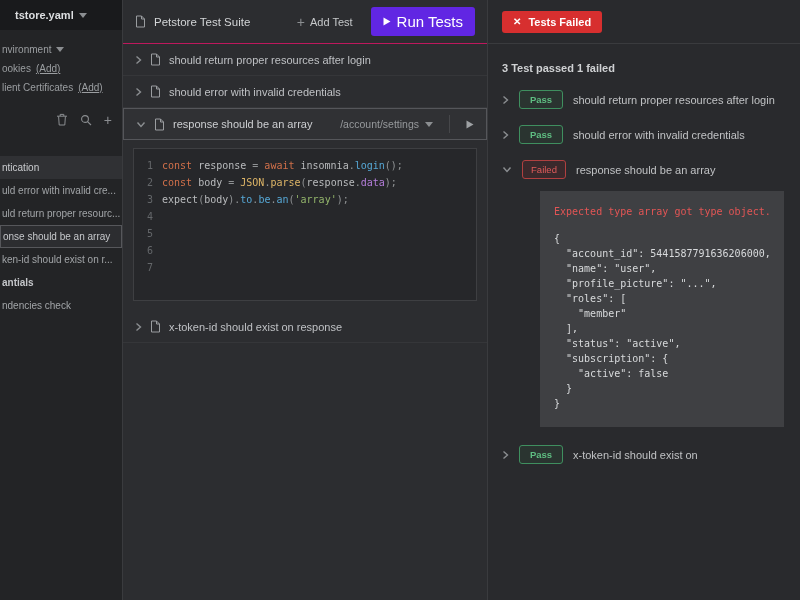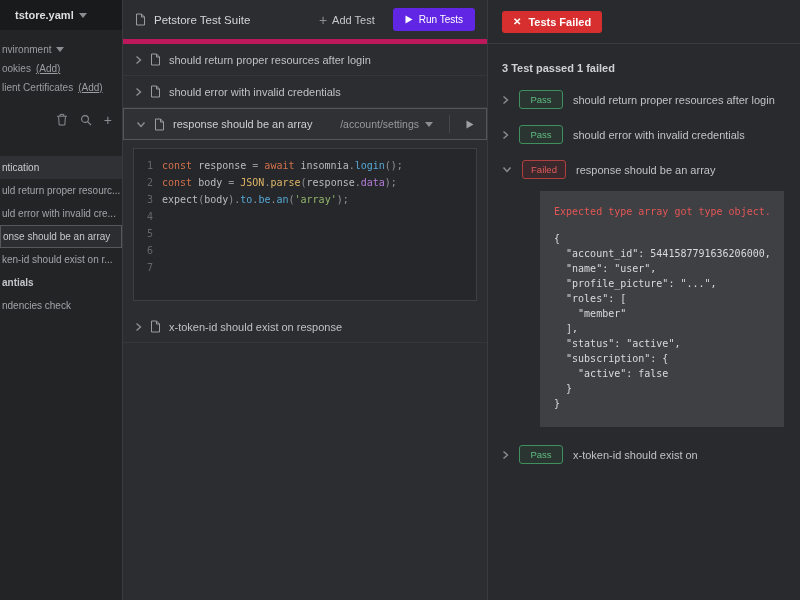--- a/index.html
+++ b/index.html
@@ -16,24 +16,24 @@
   .sb-icons { display:flex; justify-content:flex-end; align-items:center; gap:12px; padding:12px 10px 10px; color:#8b8e91; }
   .sb-plus { font-size:14px; line-height:10px; color:#8b8e91; cursor:pointer; }
   .sb-list { margin-top:20px; font-size:10px; }
   .sb-section { background:#303134; color:#cbcdd0; padding:6px 4px 6px 2px; }
   .sb-section.plain { background:transparent; color:#c4c6c9; font-weight:600; }
   .sb-item { padding:6px 4px 6px 2px; color:#a2a5a8; white-space:nowrap; overflow:hidden; cursor:pointer; }
   .sb-item.selected { border:1px solid #56575b; background:#2c2d30; color:#c6c8cb; padding:5px 3px 5px 2px; }
 
   
   .mid { flex:1; min-width:0; background:#2c2d30; border-right:1px solid #3a3b3e; display:flex; flex-direction:column; }
-  .mid-header { height:44px; border-bottom:5px solid #be185d; display:flex; align-items:center; gap:8px; padding:0 12px; flex-shrink:0; }
+  .mid-header { height:44px; border-bottom:1px solid #be185d; display:flex; align-items:center; gap:8px; padding:0 12px; flex-shrink:0; }
   .mid-title { font-size:11.5px; color:#d3d5d7; font-weight:500; flex:1; white-space:nowrap; overflow:hidden; }
   .btn-add { display:flex; align-items:center; gap:5px; font-size:11px; color:#c6c8ca; background:none; border:none; cursor:pointer; margin-right:10px; font-family:inherit; }
-  .btn-run { display:flex; align-items:center; gap:6px; font-size:10px; color:#fff; background:#6126e3; border:none; border-radius:3px; padding:6px 12px; cursor:pointer; font-family:inherit;text-align:center; }
+  .btn-run { display:flex; align-items:center; gap:6px; font-size:15px; color:#fff; background:#6126e3; border:none; border-radius:3px; padding:6px 12px; cursor:pointer; font-family:inherit;text-align:center; }
   .test-row { height:32px; display:flex; align-items:center; gap:8px; padding:0 12px; border-bottom:1px solid #353639; font-size:11px; color:#bfc1c4; cursor:pointer; flex-shrink:0; }
   .test-row .name { flex:1; white-space:nowrap; overflow:hidden; }
   .test-row.expanded { border:1px solid #55565a; background:#303134; color:#cdcfd2; }
   .endpoint { display:flex; align-items:center; gap:6px; font-size:10.5px; color:#96999c; cursor:pointer; }
   .row-divider { width:1px; height:18px; background:#46474a; margin:0 8px; }
   .chev polyline { fill:none; stroke:#8b8e91; stroke-width:1.4; }
   .caret path { fill:#8b8e91; }
 
   .editor { margin:8px 10px 10px; border:1px solid #3e3f42; background:#26272a; display:flex; padding:8px 0 24px; flex-shrink:0; }
   .gutter { width:28px; text-align:right; padding-right:9px; color:#64676a; font-family:"DejaVu Sans Mono", monospace; font-size:10px; line-height:17px; flex-shrink:0; }
@@ -49,21 +49,21 @@
   .tk-str { color:#93b56b; }
 
   
   .right { width:312px; flex-shrink:0; background:#292a2d; display:flex; flex-direction:column; overflow:hidden; }
   .right-header { height:44px; border-bottom:1px solid #3a3b3e; display:flex; align-items:center; padding:0 14px; flex-shrink:0; }
   .pill-failed { display:flex; align-items:center; gap:7px; background:#d72f2f; color:#fff; font-size:11px; font-weight:bold; padding:5px 11px; border-radius:3px; }
   .pill-failed .x { font-size:10px; }
   .summary { padding:18px 14px 8px; font-size:11px; font-weight:600; color:#cfd1d3; }
   .result-row { display:flex; align-items:center; gap:10px; padding:8px 14px; font-size:11px; color:#c0c2c4; cursor:pointer; }
   .badge { min-width:44px; text-align:center; font-size:9.5px; padding:3px 8px; border-radius:3px; border:1px solid; flex-shrink:0; }
-  .badge-pass { color:#5fbd82; border-color:#3f8f5f; background:rgba(45,90,60,0.22); }
+  .badge-pass { color:#5fbd82; border-color:#3f8f5f; background:rgba(45,90,60,0.22);font-weight:bold; }
   .badge-failed { color:#e05b5b; border-color:#b04040; background:rgba(120,40,40,0.22); }
   .error-box { margin:4px 16px 10px 52px; background:#3f4043; padding:13px 14px 16px; font-family:"DejaVu Sans Mono", monospace; font-size:10px; line-height:15px; }
   .error-msg { color:#e25555; margin-bottom:12px; white-space:pre; }
   .json-output { color:#d8dadc; white-space:pre; }
 </style>
 </head>
 <body>
 
 <div class="app">
 
@@ -100,22 +100,22 @@
           <circle cx="5" cy="5" r="3.4" fill="none" stroke="#8b8e91" stroke-width="1.1"></circle>
           <line x1="7.8" y1="7.8" x2="11" y2="11" stroke="#8b8e91" stroke-width="1.1"></line>
         </svg>
       <span class="sb-plus">+</span>
     </div>
 
     <div class="sb-list">
       <div class="sb-section">
         <span>ntication</span>
       </div>
+      <div class="sb-item">uld error with invalid cre...</div>
       <div class="sb-item">uld return proper resourc...</div>
-      <div class="sb-item">uld error with invalid cre...</div>
       <div class="sb-item selected">onse should be an array</div>
       <div class="sb-item">ken-id should exist on r...</div>
       <div class="sb-section plain">
         <span>antials</span>
       </div>
       <div class="sb-item">ndencies check</div>
     </div>
   </aside>
 
   <main class="mid">

